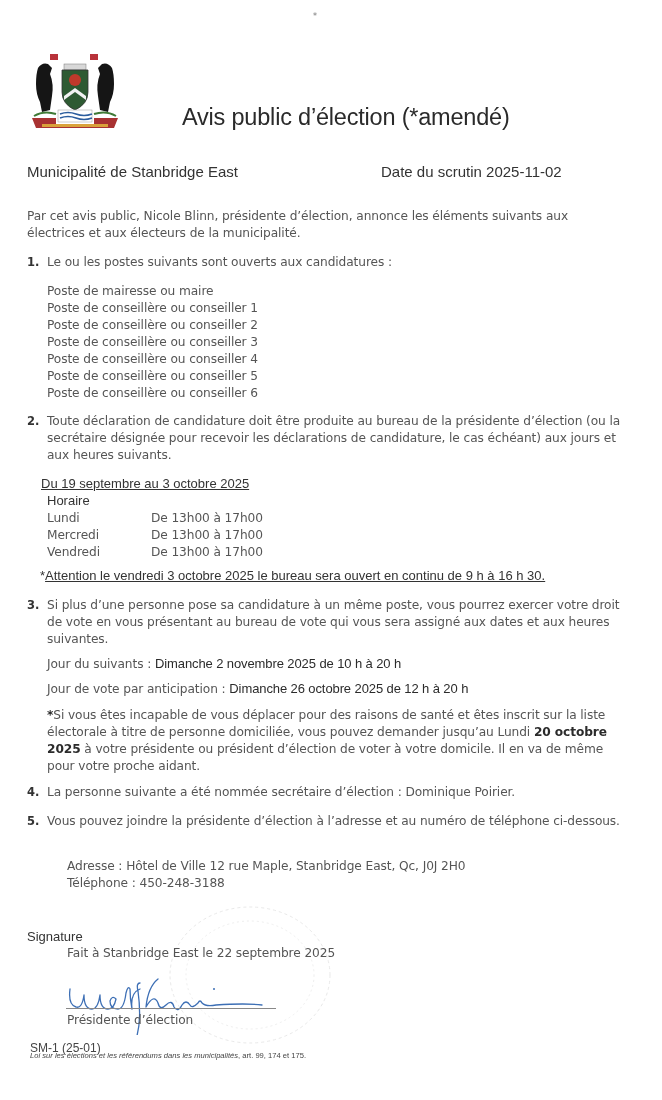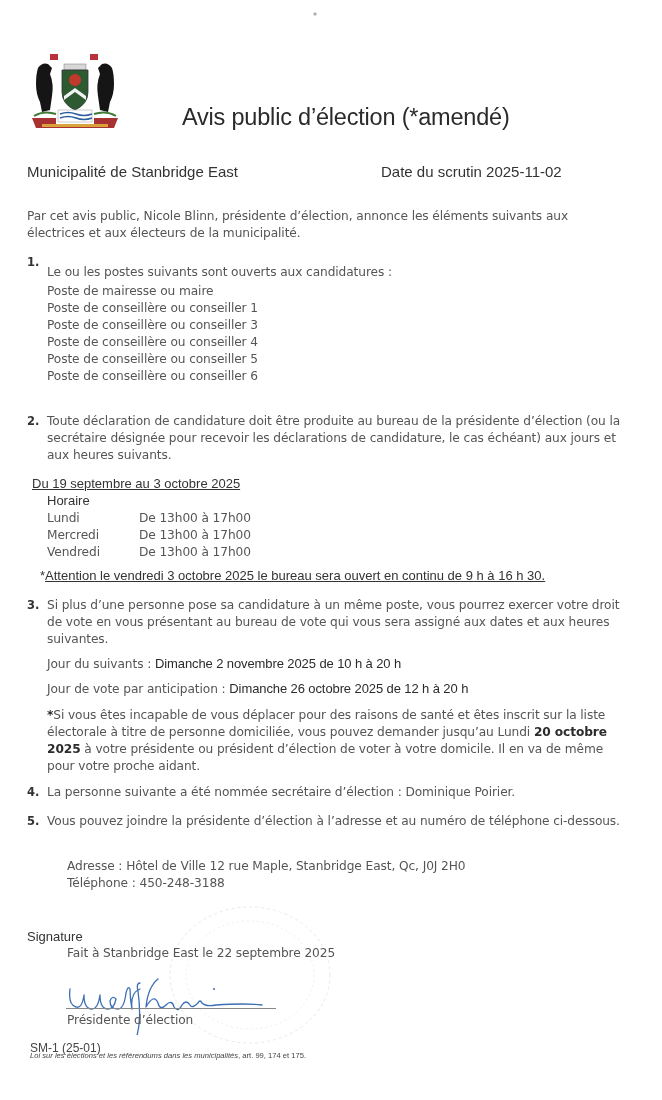--- a/index.html
+++ b/index.html
@@ -12,25 +12,25 @@
   #star-mark { left: 313px; top: 12px; font-size: 8px; color: #777; }
   #logo { left: 28px; top: 52px; width: 94px; height: 82px; }
   #title { left: 182px; top: 104px; font-family: "Liberation Sans", sans-serif; font-size: 23.5px; color: #2a2a2a; letter-spacing: -0.2px; }
   #municipality { left: 27px; top: 163px; font-family: "Liberation Sans", sans-serif; font-size: 15px; color: #333; }
   #vote-date { left: 381px; top: 163px; font-family: "Liberation Sans", sans-serif; font-size: 15px; color: #333; }
   #intro { left: 27px; top: 208px; width: 600px; line-height: 17px; }
   .num { position: absolute; font-weight: bold; color: #333; font-size: 11.5px; }
   .sec { left: 47px; width: 580px; line-height: 17px; }
   .list { left: 47px; line-height: 17px; }
   .list div { height: 17px; }
-  #sched-title { left: 32px; top: 476px; font-family: "Liberation Sans", sans-serif; font-size: 13px; color: #333; text-decoration: underline; }
+  #sched-title { left: 41px; top: 476px; font-family: "Liberation Sans", sans-serif; font-size: 13px; color: #333; text-decoration: underline; }
   #sched-head { left: 47px; top: 493px; font-family: "Liberation Sans", sans-serif; font-size: 13px; color: #333; }
   .sched-row { position: absolute; left: 47px; height: 17px; }
   .sched-row .d { position: absolute; left: 0; width: 95px; }
-  .sched-row .h { position: absolute; left: 92px; white-space: nowrap; }
+  .sched-row .h { position: absolute; left: 104px; white-space: nowrap; }
   #attention { left: 40px; top: 568px; font-family: "Liberation Sans", sans-serif; font-size: 13px; color: #333; }
   #attention .u { text-decoration: underline; }
   .vote-line { left: 47px; }
   .vote-line .v { font-family: "Liberation Sans", sans-serif; font-size: 13px; color: #2b2b2b; }
   #home-vote { left: 47px; top: 707px; width: 580px; line-height: 17px; }
   #contact { left: 67px; top: 858px; line-height: 17px; }
   #contact .name { font-family: "Liberation Sans", sans-serif; font-size: 13px; color: #2b2b2b; }
   #sig-label { left: 27px; top: 929px; font-family: "Liberation Sans", sans-serif; font-size: 13px; color: #333; }
   #sig-place { left: 67px; top: 946px; }
   #signature { left: 66px; top: 975px; width: 212px; height: 60px; }
@@ -73,24 +73,25 @@
 </svg>
 
 <div class="abs" id="title">Avis public d’élection (*amendé)</div>
 
 <div class="abs" id="municipality">Municipalité de Stanbridge East</div>
 <div class="abs" id="vote-date">Date du scrutin 2025-11-02</div>
 
 <div class="abs dim" id="intro">Par cet avis public, Nicole Blinn, présidente d’élection, annonce les éléments suivants aux électrices et aux électeurs de la municipalité.</div>
 
 <div class="num" style="left:27px; top:255px;">1.</div>
-<div class="abs dim sec" style="top:264px;">Le ou les postes suivants sont ouverts aux candidatures :</div>
+<div class="abs dim sec" style="top:254px;">Le ou les postes suivants sont ouverts aux candidatures :</div>
 <div class="abs dim list" style="top:283px;">
   <div>Poste de mairesse ou maire</div>
   <div>Poste de conseillère ou conseiller 1</div>
+  <div>Poste de conseillère ou conseiller 2</div>
   <div>Poste de conseillère ou conseiller 3</div>
   <div>Poste de conseillère ou conseiller 4</div>
   <div>Poste de conseillère ou conseiller 5</div>
   <div>Poste de conseillère ou conseiller 6</div>
 </div>
 
 <div class="num" style="left:27px; top:414px;">2.</div>
 <div class="abs dim sec" style="top:413px;">Toute déclaration de candidature doit être produite au bureau de la présidente d’élection (ou la secrétaire désignée pour recevoir les déclarations de candidature, le cas échéant) aux jours et aux heures suivants.</div>
 
 <div class="abs" id="sched-title">Du 19 septembre au 3 octobre 2025</div>

